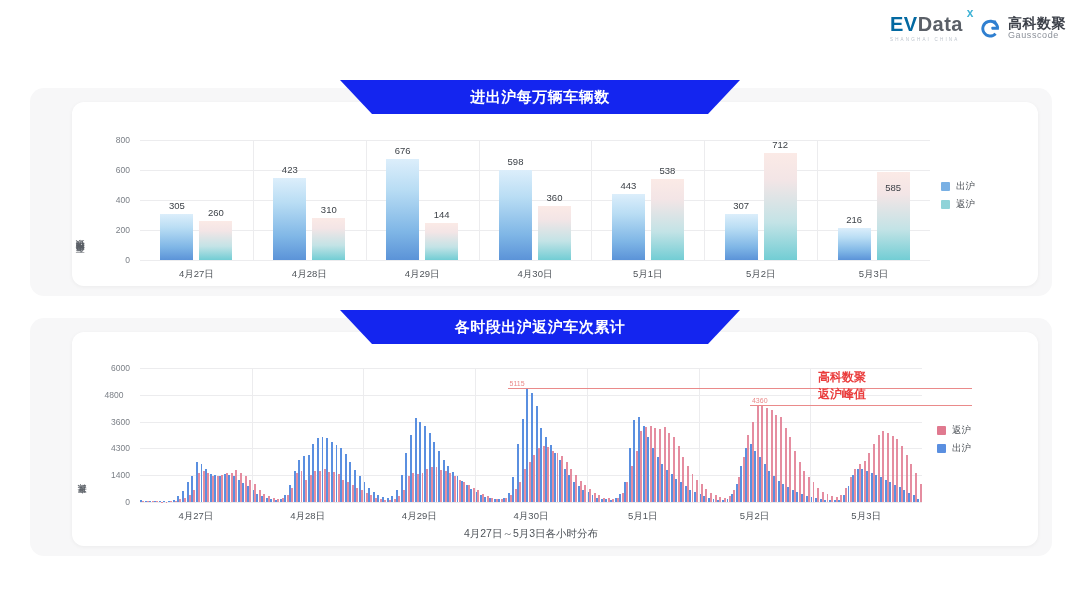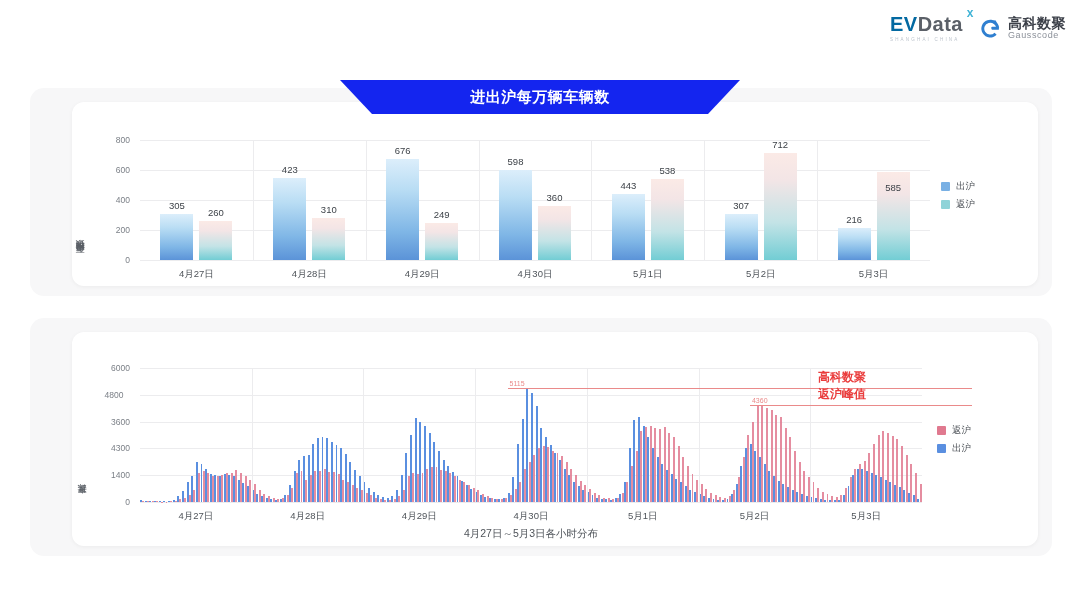--- a/index.html
+++ b/index.html
@@ -147,21 +147,21 @@
       <div class="xsep" style="left: 112.857px; top: 0px; height: 120px;"></div>
       <div class="c1-bar out" style="left: 133.286px; height: 82.35px;"></div>
       <div class="c1-val" style="left: 149.786px; top: 23.65px;">423</div>
       <div class="c1-bar back" style="left: 172.286px; height: 42px;"></div>
       <div class="c1-val" style="left: 188.786px; top: 64px;">310</div>
       <div class="xtick" style="left: 169.286px; top: 128px;">4月28日</div>
       <div class="xsep" style="left: 225.714px; top: 0px; height: 120px;"></div>
       <div class="c1-bar out" style="left: 246.143px; height: 101.4px;"></div>
       <div class="c1-val" style="left: 262.643px; top: 4.6px;">676</div>
       <div class="c1-bar back" style="left: 285.143px; height: 37.35px;"></div>
-      <div class="c1-val" style="left: 301.643px; top: 68.65px;">249</div>
+      <div class="c1-val" style="left: 301.643px; top: 68.65px;">144</div>
       <div class="xtick" style="left: 282.143px; top: 128px;">4月29日</div>
       <div class="xsep" style="left: 338.571px; top: 0px; height: 120px;"></div>
       <div class="c1-bar out" style="left: 359px; height: 89.7px;"></div>
       <div class="c1-val" style="left: 375.5px; top: 16.3px;">598</div>
       <div class="c1-bar back" style="left: 398px; height: 54px;"></div>
       <div class="c1-val" style="left: 414.5px; top: 52px; text-align: center;">360</div>
       <div class="xtick" style="left: 395px; top: 128px;">4月30日</div>
       <div class="xsep" style="left: 451.429px; top: 0px; height: 120px;"></div>
       <div class="c1-bar out" style="left: 471.857px; height: 66.45px;"></div>
       <div class="c1-val" style="left: 488.357px; top: 39.55px;">443</div>
@@ -187,20 +187,23 @@
         <span class="legend-label">出沪</span>
       </div>
       <div class="legend-row">
         <span class="legend-swatch" style="background: rgb(143, 211, 216);"></span>
         <span class="legend-label">返沪</span>
       </div>
     </div>
 
   <div class="panel" id="panel-2">
     <div class="card"></div>
+  </div>
+  <div class="banner" id="banner-2">
+    <span class="banner-text">各时段出沪返沪车次累计</span>
   </div>
   <div class="plot" id="chart2-plot">
       <div class="gridline" style="top: 134px;"></div>
       <div class="ytick" style="top: 134px; left: -42px;">0</div>
       <div class="gridline" style="top: 107.2px;"></div>
       <div class="ytick" style="top: 107.2px; left: -42px;">1400</div>
       <div class="gridline" style="top: 80.4px;"></div>
       <div class="ytick" style="top: 80.4px; left: -42px;">4300</div>
       <div class="gridline" style="top: 53.6px;"></div>
       <div class="ytick" style="top: 53.6px; left: -42px;">3600</div>

